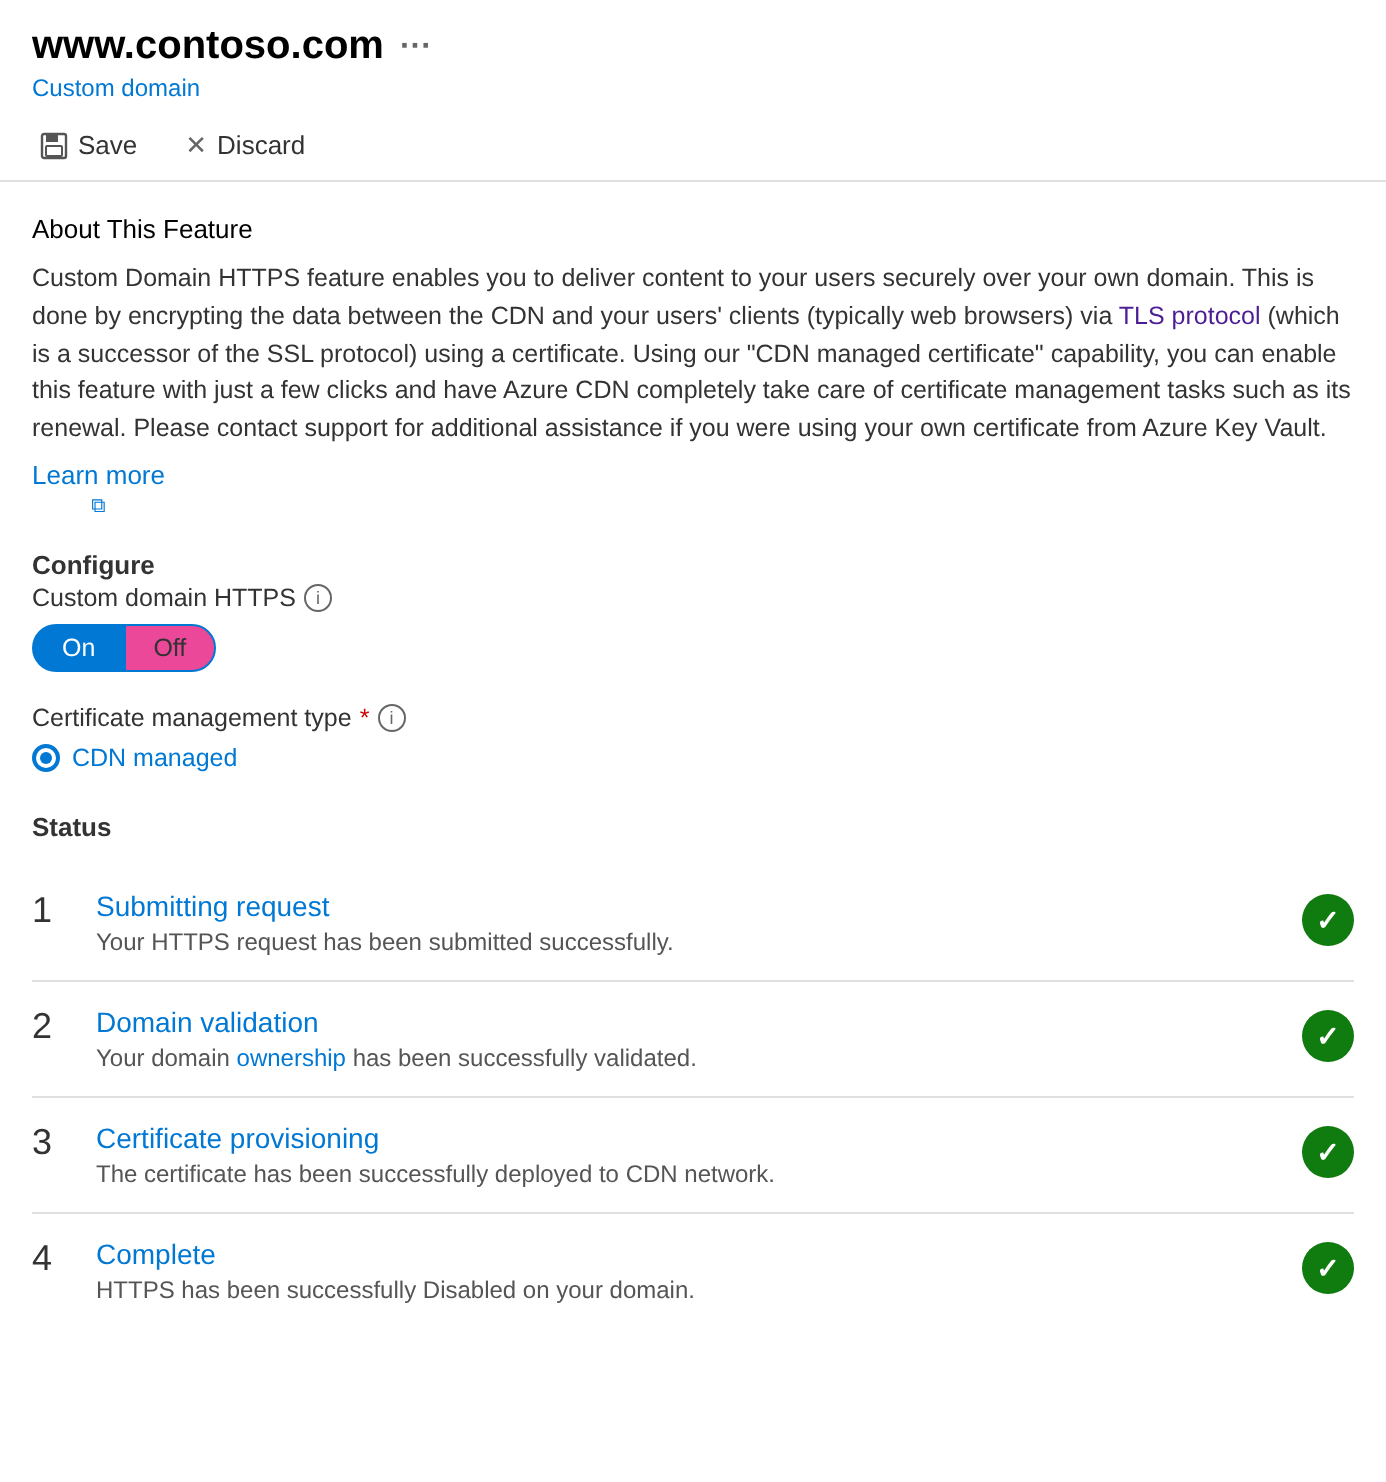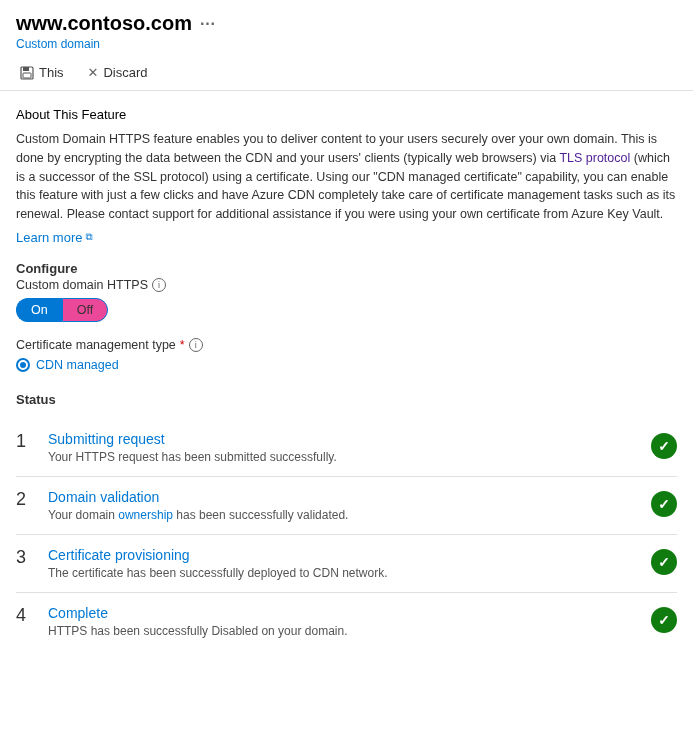--- a/index.html
+++ b/index.html
@@ -70,20 +70,21 @@
       text-decoration: none;
     }
     .learn-more {
       display: inline-flex;
       align-items: center;
       gap: 3px;
       color: #0078d4;
       font-size: 13px;
       text-decoration: none;
       margin-bottom: 16px;
+      flex-direction: column;
     }
     .ext-icon {
       font-size: 10px;
     }
     .configure-section {
       margin-bottom: 16px;
     }
     .configure-label {
       font-size: 13px;
       font-weight: 700;
@@ -238,21 +239,21 @@
 
 <div class="toolbar">
   <button class="toolbar-btn">
     <span style="display:inline-flex;align-items:center;justify-content:center;">
       <svg width="14" height="14" viewBox="0 0 14 14" fill="none" xmlns="http://www.w3.org/2000/svg">
         <rect x="1" y="1" width="12" height="12" rx="1" stroke="#555" stroke-width="1.2" fill="none"></rect>
         <rect x="3" y="1" width="6" height="4" fill="#555"></rect>
         <rect x="3" y="7" width="8" height="5" rx="0.5" stroke="#555" stroke-width="1" fill="none"></rect>
       </svg>
     </span>
-    <span>This</span>
+    <span>Save</span>
   </button>
   <button class="toolbar-btn">
     <span style="display:inline-flex;align-items:center;justify-content:center;font-size:13px;color:#666;">✕</span>
     <span>Discard</span>
   </button>
 </div>
 
 <div class="content">
 
   <div>

